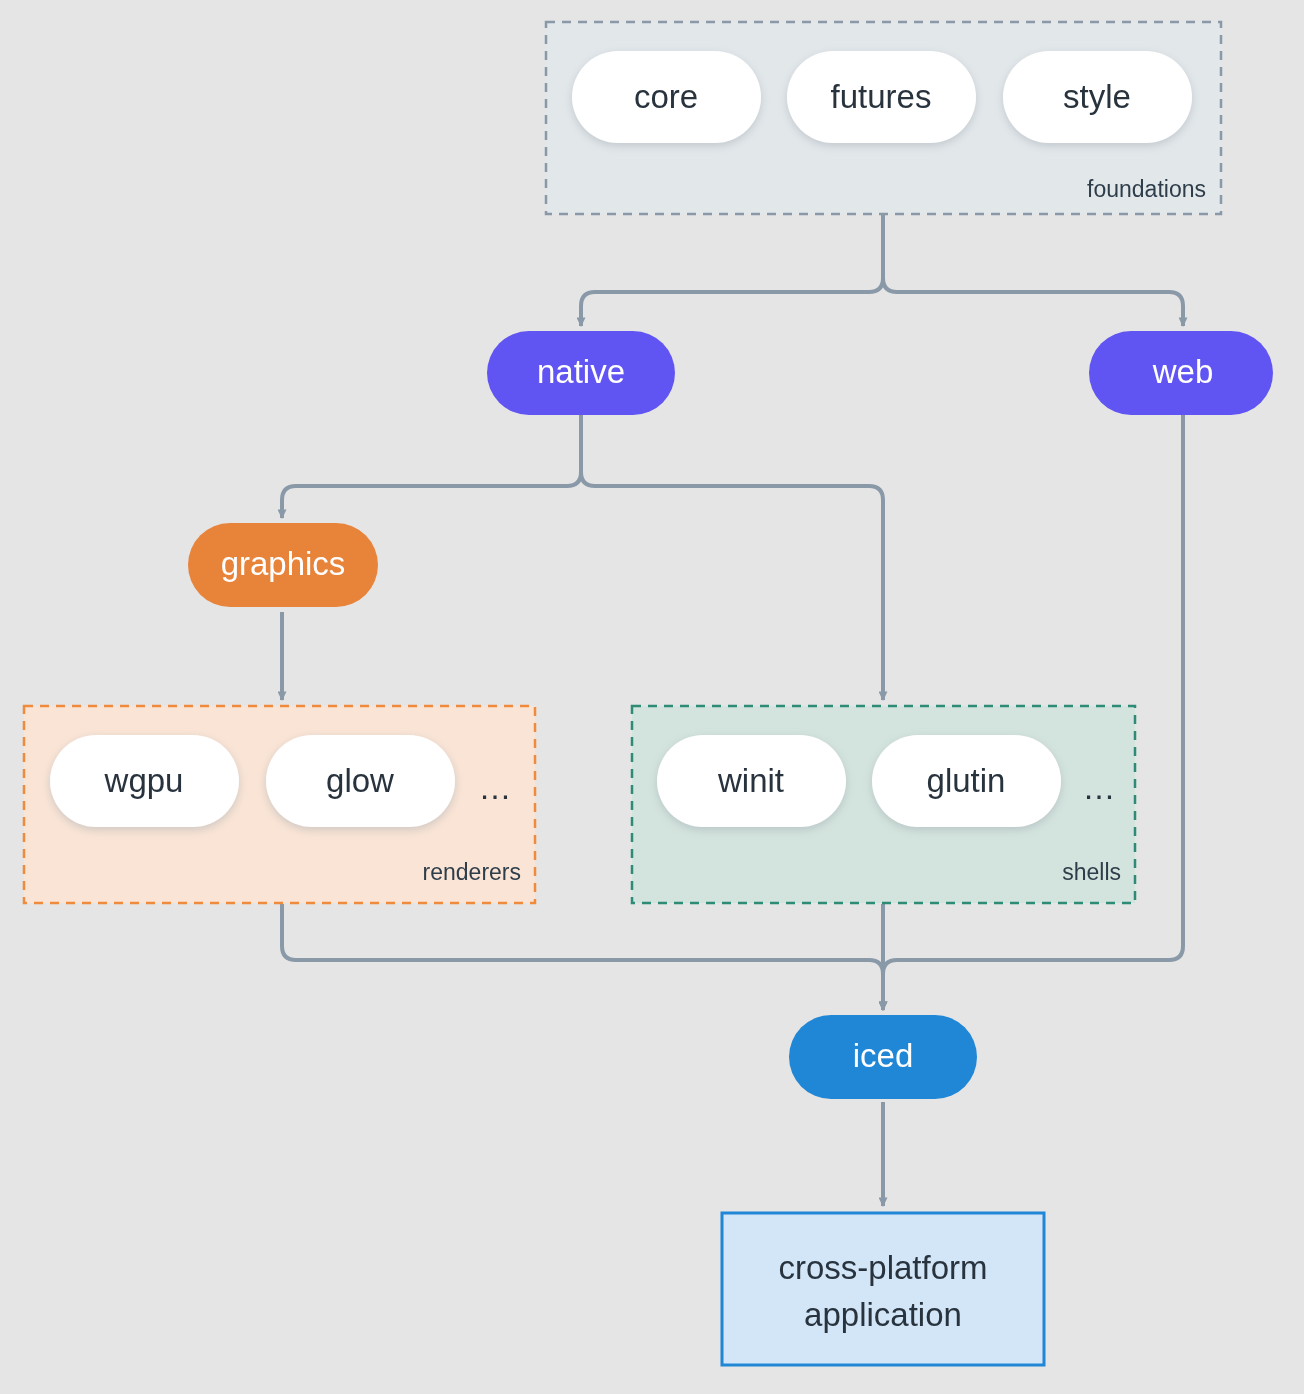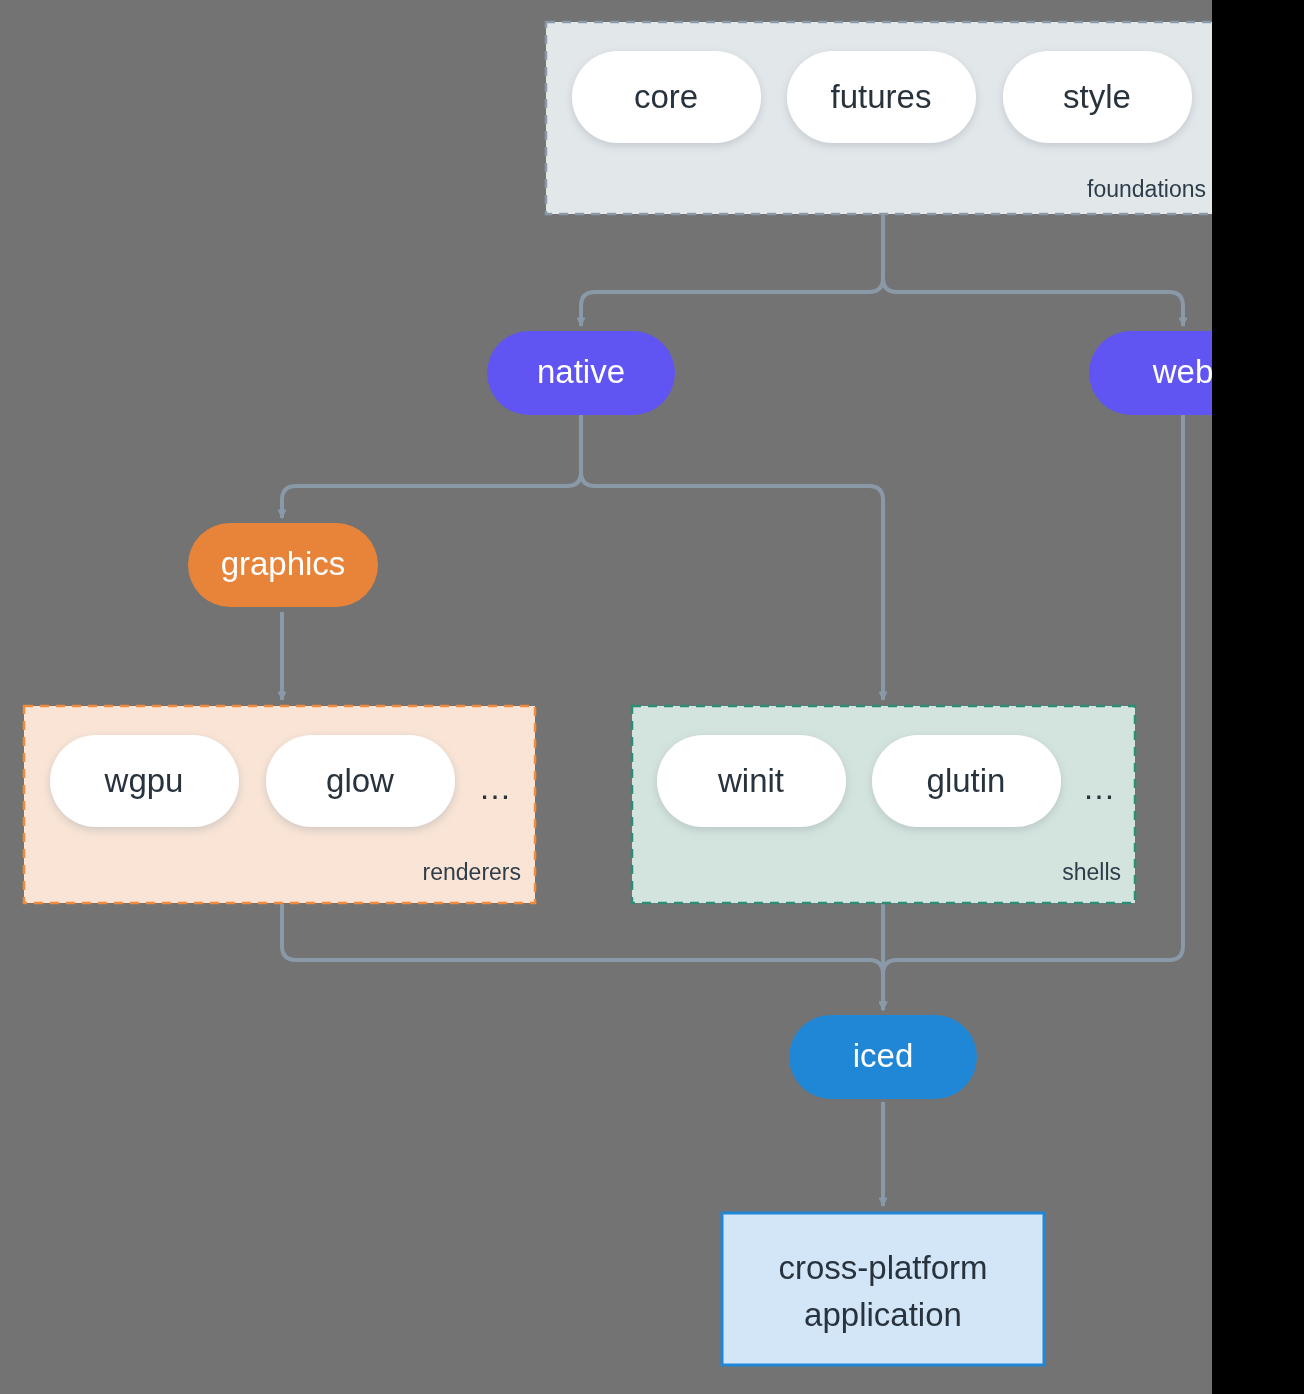--- a/index.html
+++ b/index.html
@@ -5,23 +5,23 @@
   html, body {
     margin: 0;
     padding: 0;
     background: #000000;
   }
   body {
     font-family: "Liberation Sans", sans-serif;
   }
   #diagram-root {
     position: relative;
-    width: 1212px;
+    width: 1304px;
     height: 1394px;
-    background: #737373;
+    background: #e5e5e5;
     overflow: hidden;
   }
   svg.diagram-canvas {
     position: absolute;
     top: 0;
     left: 0;
     width: 1304px;
     height: 1394px;
     display: block;
   }

